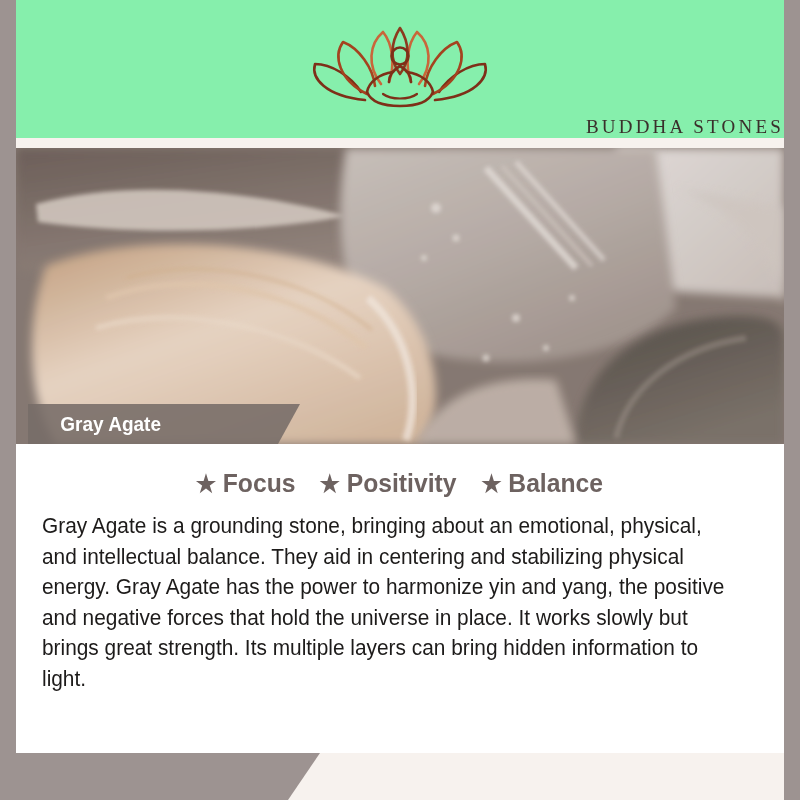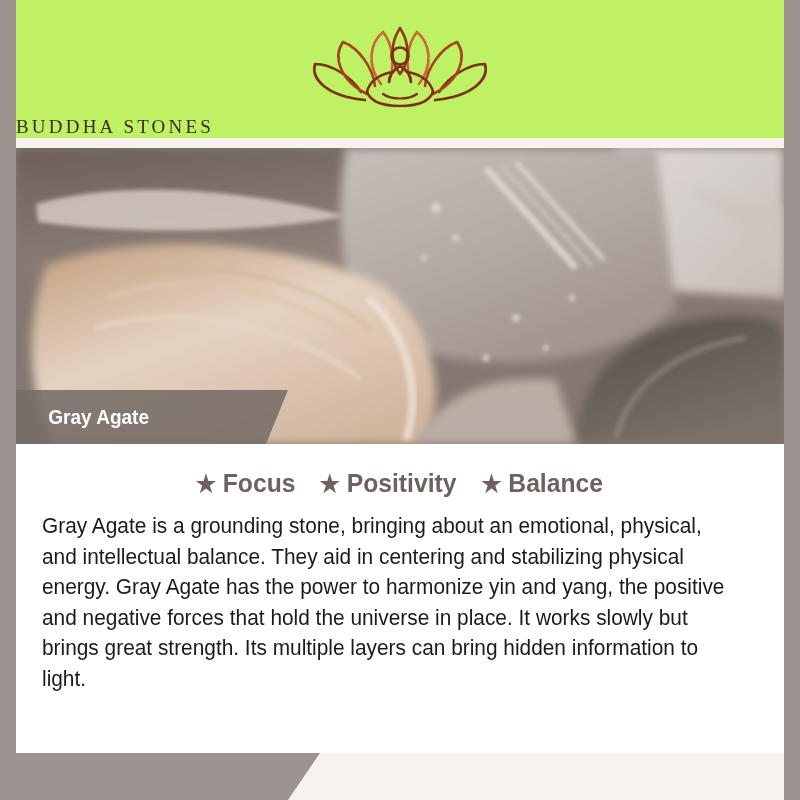--- a/index.html
+++ b/index.html
@@ -34,21 +34,21 @@
   }
 
   
   .page{
     position:absolute; left:16px; right:16px; top:0; bottom:47px;
     background:#f7f2ee; z-index:6; overflow:hidden;
     display:flex; flex-direction:column;
   }
 
   
-  .header{ padding-top:22px; text-align:left; background:#bef264; }
+  .header{ padding-top:22px; text-align:right; background:#86efac; }
   .logo-mark{ width:190px; height:92px; margin:0 auto; display:block; }
   .brand-name{
     font-family:"Liberation Serif", serif;
     font-size:19px; letter-spacing:3.2px; color:#3a2f2b;
     font-weight:400; margin-top:2px;
   }
 
   
   .title-banner{
     margin:14px auto 0; width:498px; height:46px;
@@ -62,21 +62,21 @@
     white-space:nowrap;
   }
 
   
   .photo{
     position:relative; height:296px; margin-top:10px; overflow:hidden;
     background:#8c8079;
   }
   .photo svg{ position:absolute; inset:0; width:100%; height:100%; }
   .stone-label{
-    position:absolute; left:0; bottom:0; height:54px; width:272px;
+    position:absolute; left:12px; bottom:0; height:40px; width:272px;
     background:rgba(118,108,104,0.88);
     display:flex; align-items:center;
     clip-path:polygon(0 0, 100% 0, calc(100% - 22px) 100%, 0 100%);
     z-index:3;
   }
   .stone-label-text{
     color:#ffffff; font-weight:bold; font-size:20px; padding-left:34px;
     font-family:"Liberation Sans Narrow","Liberation Sans", sans-serif;
     transform:scaleX(0.95); transform-origin:left center; white-space:nowrap;
   }

